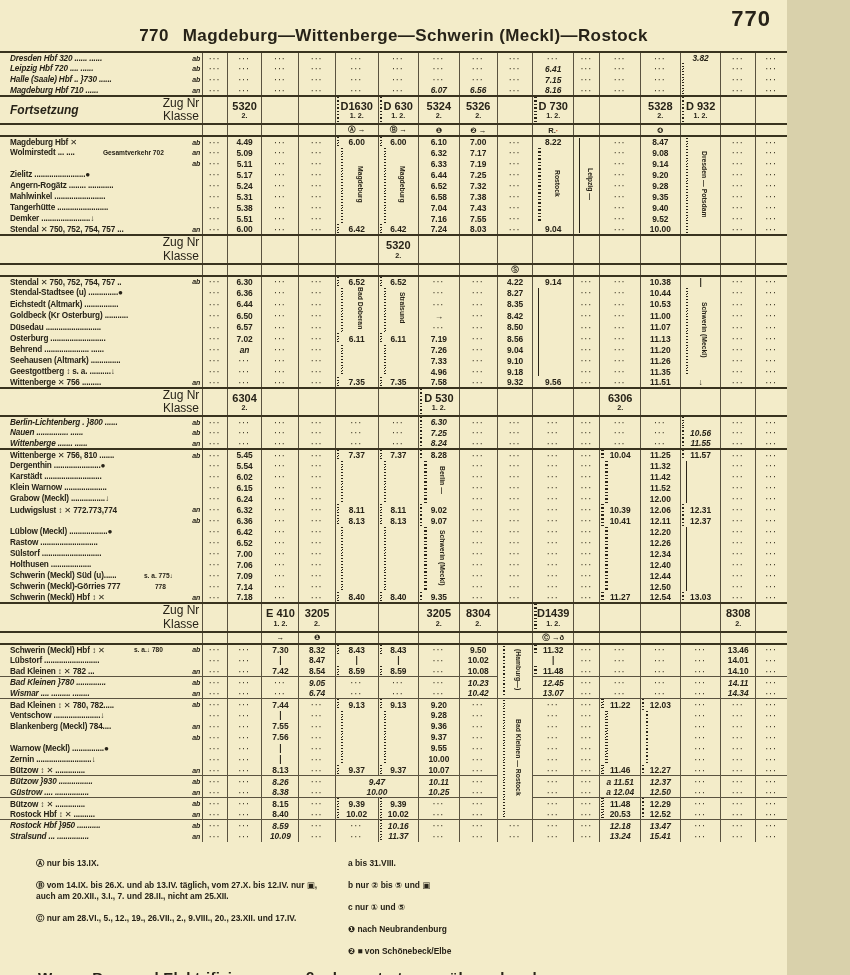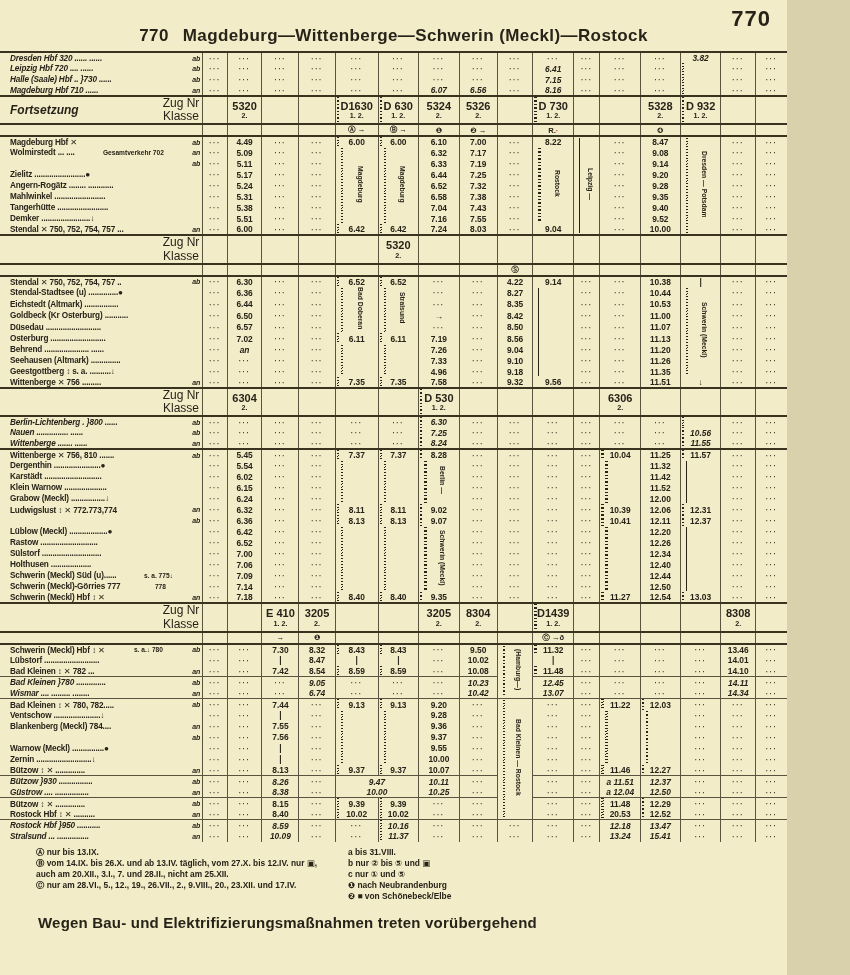--- a/index.html
+++ b/index.html
@@ -42,21 +42,21 @@
   .vd::before{background:repeating-linear-gradient(180deg,#2a2418 0 1.4px,transparent 1.4px 3.4px);}
   .vl::before{background:#2a2418;width:1.2px;}
   .vtext{writing-mode:vertical-rl;font-size:6.8px;font-weight:bold;line-height:1;margin-left:6px;
          letter-spacing:0;max-height:100%;}
   .tc.w::before,.zc.d::before,.tc.d::before{content:"";position:absolute;left:1px;top:0;bottom:0;width:2.4px;}
   .tc.w::before{background:repeating-linear-gradient(170deg,#2a2418 0 1px,transparent 1px 2.8px);}
   .tc.d::before,.zc.d::before{background:repeating-linear-gradient(180deg,#2a2418 0 1.4px,transparent 1.4px 3.4px);}
   .rd{color:#c8491d;}
   .fns{display:flex;gap:12px;padding:5px 8px 0 36px;}
   .fns ul{list-style:none;margin:0;padding:0;}
-  .fns li{font-size:8.4px;font-weight:bold;line-height:1.3;white-space:normal;}
+  .fns li{font-size:8.4px;font-weight:bold;line-height:1.3;white-space:normal;margin-top:11px;}
   .fcol1{width:300px;} .fcol2{width:225px;} .fcol3{width:240px;}
   .notice{padding:12px 0 0 38px;font-size:15px;font-weight:bold;line-height:1.3;letter-spacing:.2px;}
 </style>
 </head>
 <body>
 
 <div class="page">
   <div class="pgnum">770</div>
   <div class="titlebar">
     <div class="title">

